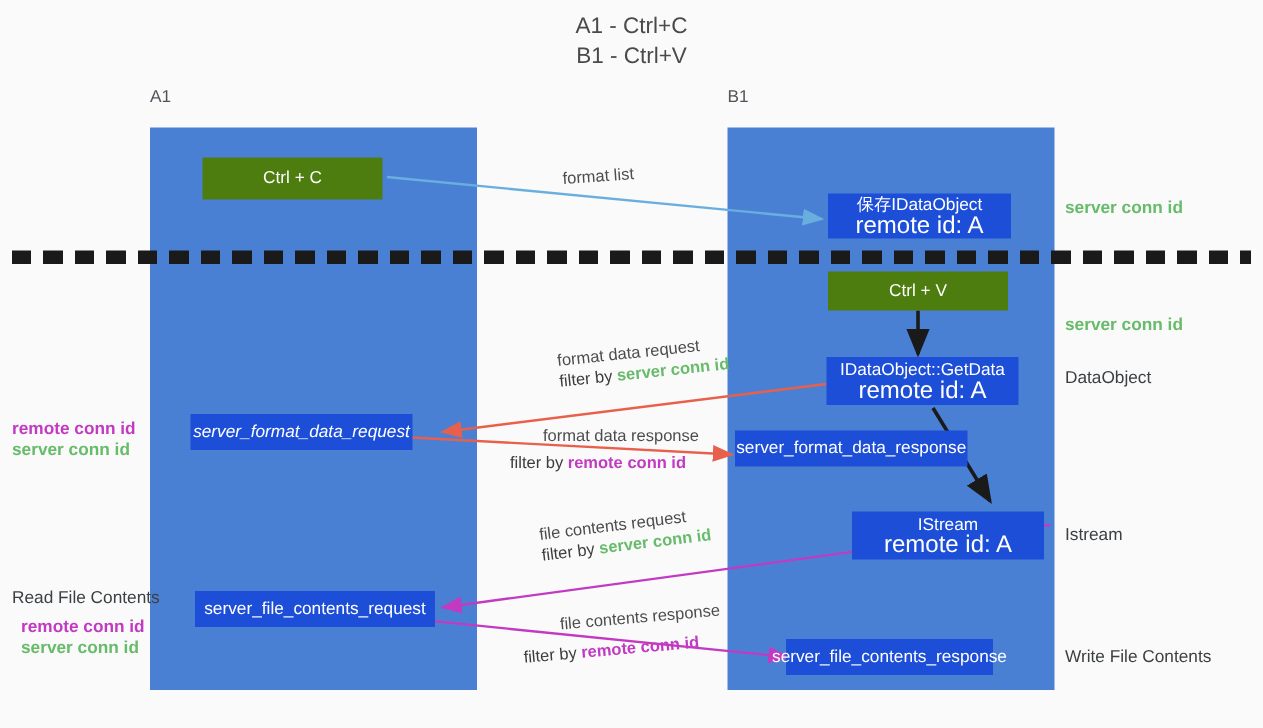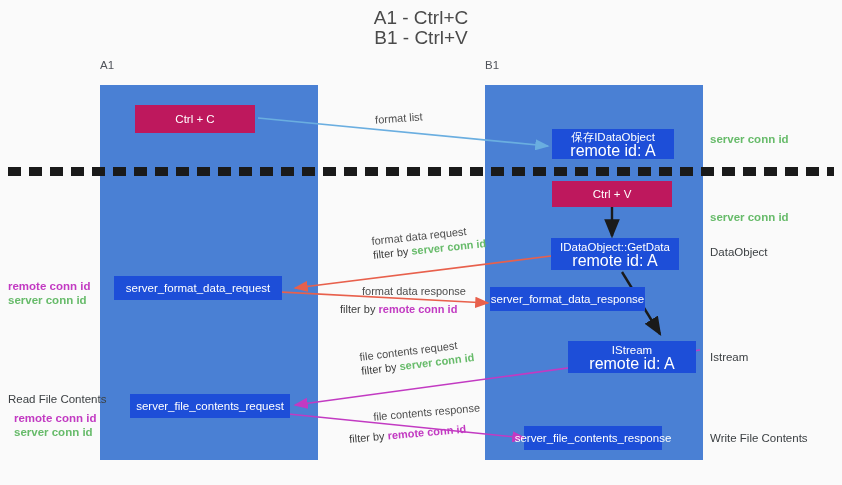--- a/index.html
+++ b/index.html
@@ -19,21 +19,21 @@
     position: absolute;
     inset: 0;
   }
   
   .title-block {
     position: absolute;
     top: 8px;
     left: 0;
     width: 842px;
     text-align: center;
-    font-size: 19px;
+    font-size: 15px;
     line-height: 20px;
     color: #4a4a4a;
   }
   
   .lane-header {
     position: absolute;
     text-align: left;
     font-size: 11.5px;
     line-height: 14px;
     color: #50535a;
@@ -66,21 +66,21 @@
     display: flex;
     flex-direction: column;
     align-items: center;
     justify-content: center;
     color: #ffffff;
     font-size: 11.5px;
     line-height: 14px;
     text-align: center;
     padding: 2px 6px;
   }
-  .node.green { background: #be185d; }
+  .node.green { background: #4d7c0f; }
   .node.orange { background: #1d4ed8; }
   .node .l2 { font-size: 16px; }
 
   
   .side-label {
     position: absolute;
     font-size: 11.5px;
     line-height: 14px;
     white-space: nowrap;
   }
@@ -157,21 +157,21 @@
 
     <line x1="130" y1="398" x2="525" y2="438" stroke="#c23ac2" stroke-width="1.6" marker-end="url(#ah-magenta)"></line>
   </svg>
 
   <div class="dash-line"></div>
 
   <div class="node green" style="left:135px; top:105px; width:120px; height:28px;">
     <span>Ctrl + C</span>
   </div>
 
-  <div class="node orange" style="left:114px; top:276px; width:168px; height:24px;">
+  <div class="node orange" style="left:127px; top:276px; width:148px; height:24px;font-style:italic;">
     <span>server_format_data_request</span>
   </div>
 
   <div class="node orange" style="left:130px; top:394px; width:160px; height:24px;">
     <span>server_file_contents_request</span>
   </div>
 
   <div class="node orange" style="left:552px; top:129px; width:122px; height:30px;">
     <span>保存IDataObject</span>
     <span class="l2">remote id: A</span>

